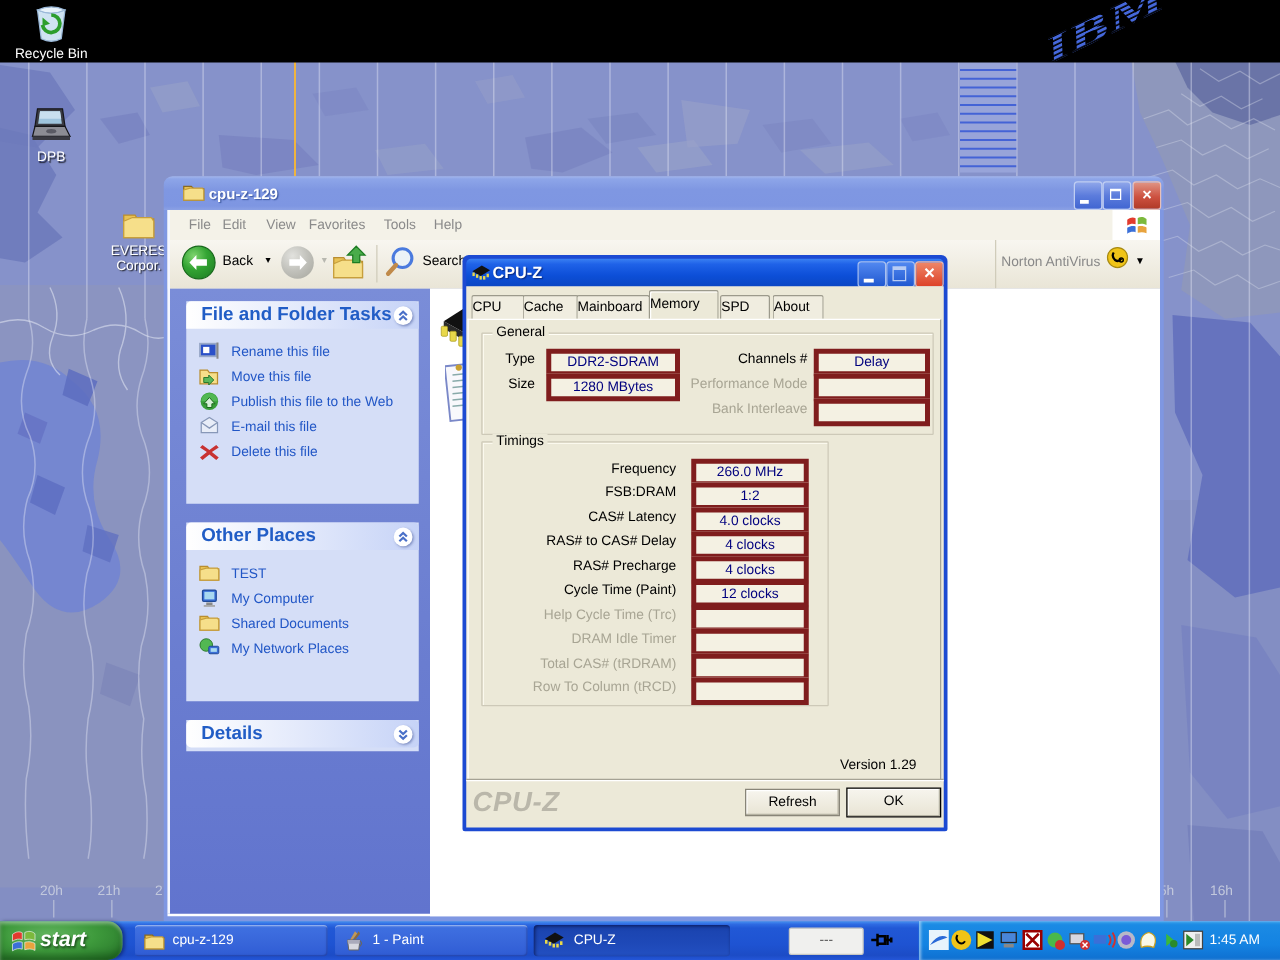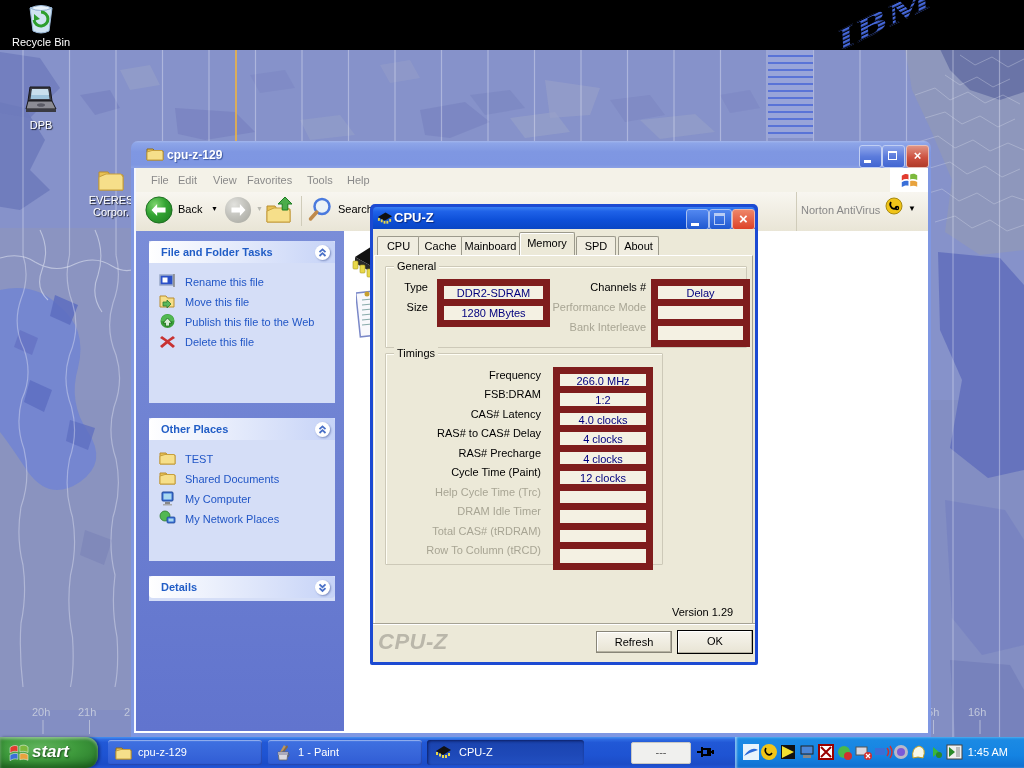--- a/index.html
+++ b/index.html
@@ -15,34 +15,34 @@
 #exp{left:131px;top:141px;width:800px;height:596px;z-index:5;}
 #exptitle{left:0;top:0;width:800px;height:27px;border-radius:7px 7px 0 0;
  background:linear-gradient(#a3b6ec 0%,#8da5e8 8%,#7f97e2 40%,#7e96e2 88%,#8ba1e4 100%);}
 #expbody{left:0;top:27px;width:800px;height:569px;background:#7f97e2;}
 #expmenu{left:3px;top:27px;width:794px;height:24px;background:#f4f2e8;color:#8a8a8a;font-size:11px;}
 #expmenu span{position:absolute;top:6px;}
 #exptool{left:3px;top:51px;width:794px;height:39px;background:linear-gradient(#f8f6f0,#e9e5d6);border-bottom:1px solid #d8d4c0;}
 #expcontent{left:3px;top:90px;width:794px;height:502px;background:#fff;}
 #pane{left:0px;top:0px;width:210px;height:500px;background:linear-gradient(#7a8dd8 0%,#6a7dd0 60%,#6174ce 100%);}
 .pbox{left:15px;width:186px;background:#d5def7;border-radius:0;}
-.pboxhead{height:22px;background:linear-gradient(90deg,#ffffff,#c6d3f7);color:#215dc6;font-weight:bold;font-size:11px;line-height:22px;padding-left:12px;border-radius:4px 4px 0 0;}
+.pboxhead{height:22px;background:linear-gradient(90deg,#ffffff,#c6d3f7);color:#215dc6;font-weight:bold;font-size:15px;line-height:22px;padding-left:12px;border-radius:4px 4px 0 0;}
 .chev{position:absolute;right:5px;top:4px;width:15px;height:15px;background:#fff;border-radius:50%;box-shadow:1px 1px 2px rgba(40,60,130,0.45);}
 .pitem{position:relative;padding:2px 0 2px 36px;color:#2156c6;height:16px;line-height:16px;}
 .pitem svg{position:absolute;left:10px;top:1px;}
 
 #cpuz{left:370px;top:204px;width:388px;height:461px;z-index:8;background:#1c4ad2;border-radius:5px 5px 2px 2px;}
 #cpuztitle{left:3px;top:3px;width:382px;height:22px;border-radius:4px 4px 0 0;
 background:linear-gradient(#3a80f2 0%,#1f62e8 20%,#0d4fd8 60%,#0a46c4 100%);}
 #cpuzface{left:3px;top:25px;width:382px;height:433px;background:#ece9d8;}
-.tab{position:absolute;top:7px;height:19px;background:#f0ede0;border:1px solid #9c9a8c;border-bottom:none;border-radius:2px 2px 0 0;text-align:center;font-size:11px;color:#000;line-height:19px;}
+.tab{position:absolute;top:7px;height:19px;background:#f0ede0;border:1px solid #9c9a8c;border-bottom:none;border-radius:2px 2px 0 0;font-size:11px;color:#000;line-height:19px;}
 .tab.active{background:#ece9d8;box-shadow:inset 1px 1px 0 #fff;}
 .grp{position:absolute;border:1px solid #cdc9b8;border-radius:1px;box-shadow:inset 1px 1px 0 #fffef5;}
 .grplabel{position:absolute;top:-7px;left:8px;background:#ece9d8;padding:0 3px;font-size:11px;}
-.fld{position:absolute;height:14px;background:#f4f1e3;border:7px solid #7f1d1d;text-align:center;color:#00007E;font-size:11px;line-height:14px;}
+.fld{position:absolute;height:14px;background:#f4f1e3;border:4px solid #7f1d1d;text-align:center;color:#00007E;font-size:11px;line-height:14px;}
 .lbl{position:absolute;font-size:11px;color:#000;text-align:right;}
 .lbl.dis,.fld.dis{color:#a8a594;}
 .btn{position:absolute;background:linear-gradient(#f7f5ee,#e8e4d4);border:1px solid #888578;box-shadow:inset -1px -1px 0 #b5b2a2,inset 1px 1px 0 #ffffff;text-align:center;font-size:11px;color:#000;}
 
 #taskbar{left:0;top:737px;width:1024px;height:31px;z-index:10;
 background:linear-gradient(#4690f0 0%,#2e6ae2 8%,#2158d6 18%,#1e53d2 60%,#1c4cc6 88%,#2456d8 100%);}
 #startbtn{left:0;top:0;width:98px;height:31px;border-radius:0 12px 12px 0;
 background:radial-gradient(ellipse at 40% 35%,#62b45e 0%,#3e9a3c 45%,#2d7f2e 80%,#256d27 100%);
 box-shadow:inset 0 2px 3px rgba(255,255,255,0.4),inset 0 -4px 6px rgba(0,40,0,0.35),2px 0 3px rgba(0,0,30,0.4);
 color:#fff;font-weight:bold;font-style:italic;font-size:17px;}
@@ -315,47 +315,51 @@
             <div class="pitem"><svg width="17" height="16" viewBox="0 0 17 16">
                   <path d="M1,3 L7,3 8.5,5 15,5 15,14 1,14 Z" fill="#F6DF8A" stroke="#B98D2F" stroke-width="1"></path>
                   <path d="M8,7 L12,11 8,15 8,13 4,13 4,9 8,9 Z" fill="#5bb85b" stroke="#2d7a2d" stroke-width="0.8"></path>
                 </svg>Move this file</div>
             <div class="pitem"><svg width="17" height="16" viewBox="0 0 17 16">
                   <circle cx="8.5" cy="8" r="7" fill="#3a9e3a"></circle>
                   <path d="M2,8 a6.5,6.5 0 0 1 13,0" fill="#52b852"></path>
                   <path d="M8.5,5 L13,10 10.5,10 10.5,13 6.5,13 6.5,10 4,10 Z" fill="#d8f0d8" stroke="#1a6a1a" stroke-width="0.8"></path>
                 </svg>Publish this file to the Web</div>
             <div class="pitem"><svg width="17" height="16" viewBox="0 0 17 16">
+                  <path d="M2,5 L8.5,1 15,5 15,13 2,13 Z" fill="#e8edf8" stroke="#8898b8" stroke-width="1"></path>
+                  <path d="M2,5 L8.5,9.5 15,5" fill="none" stroke="#8898b8" stroke-width="1"></path>
+                </svg>E-mail this file</div>
+            <div class="pitem"><svg width="17" height="16" viewBox="0 0 17 16">
                   <path d="M3,3 L8.5,7 14,3 16,5 10.5,8.5 16,13 14,15 8.5,10.5 3,15 1,13 6.5,8.5 1,5 Z" fill="#c83232"></path>
                 </svg>Delete this file</div>
           </div>
         </div>
 
         <div class="pbox abs" style="top:187px;height:143px;">
           <div class="pboxhead">Other Places<div class="chev"><svg width="15" height="15" viewBox="0 0 15 15">
                   <g fill="none" stroke="#4a70c8" stroke-width="1.8">
                     <path d="M4.5,7.2 L7.5,4.4 10.5,7.2"></path>
                     <path d="M4.5,11 L7.5,8.2 10.5,11"></path>
                   </g>
                 </svg></div></div>
           <div style="padding-top:9px;">
             <div class="pitem"><svg width="17" height="15" viewBox="0 0 17 15">
                   <path d="M1,3 L7,3 8.5,5 16,5 16,14 1,14 Z" fill="#E8C254" stroke="#B98D2F" stroke-width="1"></path>
                   <path d="M1,6 L6,4.5 15,4.5 16,6 16,14 1,14 Z" fill="#F6DF8A" stroke="#C79F3C" stroke-width="1"></path>
                 </svg>TEST</div>
-            <div class="pitem"><svg width="17" height="15" viewBox="0 0 17 15">
-                  <path d="M1,3 L7,3 8.5,5 16,5 16,14 1,14 Z" fill="#E8C254" stroke="#B98D2F" stroke-width="1"></path>
-                  <path d="M1,6 L6,4.5 15,4.5 16,6 16,14 1,14 Z" fill="#F6DF8A" stroke="#C79F3C" stroke-width="1"></path>
-                </svg>Shared Documents</div>
             <div class="pitem"><svg width="17" height="16" viewBox="0 0 17 16">
                   <rect x="3" y="2" width="11" height="9" rx="1" fill="#3a6fd8" stroke="#204a98" stroke-width="1"></rect>
                   <rect x="4.5" y="3.5" width="8" height="6" fill="#a8d8f0"></rect>
                   <rect x="6" y="12" width="5" height="2" fill="#888"></rect>
                   <rect x="4" y="14" width="9" height="1.5" fill="#aaa"></rect>
                 </svg>My Computer</div>
+            <div class="pitem"><svg width="17" height="15" viewBox="0 0 17 15">
+                  <path d="M1,3 L7,3 8.5,5 16,5 16,14 1,14 Z" fill="#E8C254" stroke="#B98D2F" stroke-width="1"></path>
+                  <path d="M1,6 L6,4.5 15,4.5 16,6 16,14 1,14 Z" fill="#F6DF8A" stroke="#C79F3C" stroke-width="1"></path>
+                </svg>Shared Documents</div>
             <div class="pitem"><svg width="17" height="16" viewBox="0 0 17 16">
                   <circle cx="6" cy="6" r="5" fill="#52b852" stroke="#2d7a2d" stroke-width="0.8"></circle>
                   <rect x="8" y="7" width="8" height="6" rx="1" fill="#3a6fd8" stroke="#204a98" stroke-width="0.8"></rect>
                   <rect x="9.5" y="8.5" width="5" height="3" fill="#a8d8f0"></rect>
                 </svg>My Network Places</div>
           </div>
         </div>
 
         <div class="pbox abs" style="top:345px;height:25px;">
           <div class="pboxhead" style="border-radius:4px;">Details<div class="chev"><svg width="15" height="15" viewBox="0 0 15 15">

